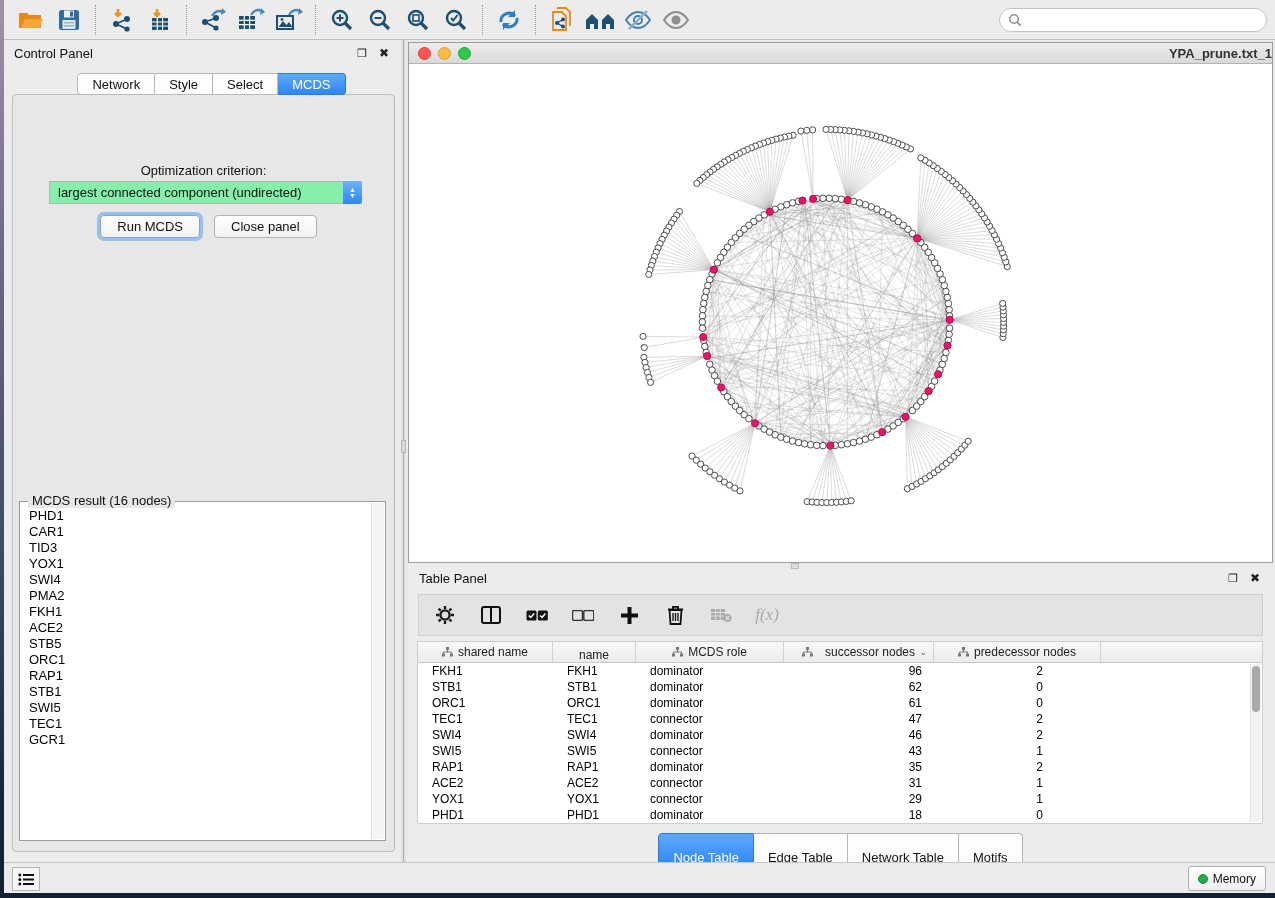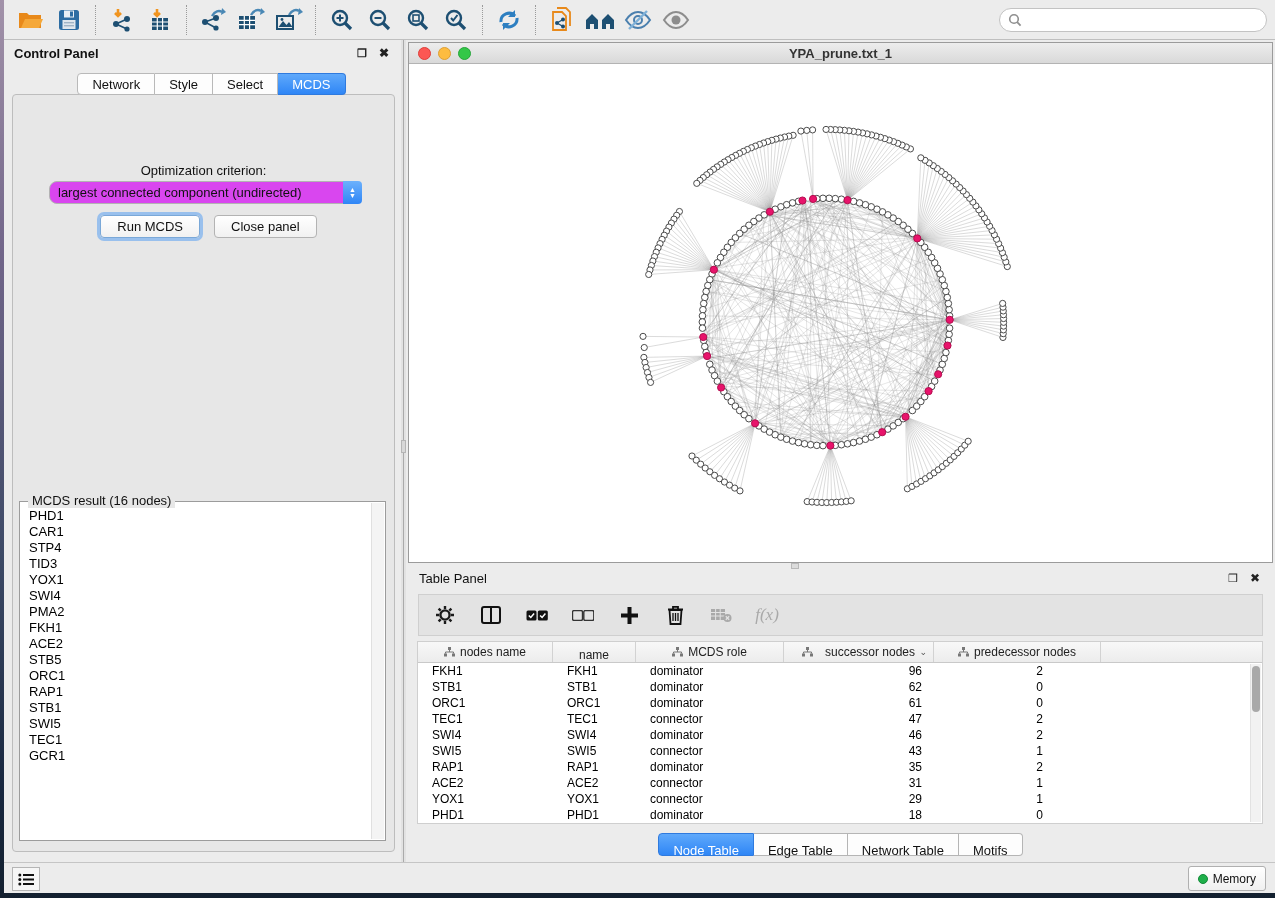--- a/index.html
+++ b/index.html
@@ -16,36 +16,36 @@
   .tb-sep { width:1px; height:30px; border-left:1px dotted #9a9a9a; margin:0 7px; }
   .searchbox { margin-left:auto; width:268px; height:24px; background:#fff; border:1px solid #c3c3c3;
     border-radius:12px; display:flex; align-items:center; padding:0 8px; }
   .searchbox input { border:none; outline:none; flex:1; font-size:12px; background:transparent; }
 
   
   .content { position:absolute; left:0; top:40px; right:0; bottom:31px; }
 
   
   .control-panel { position:absolute; left:0; top:0; width:397px; bottom:0; background:#ececec; }
-  .cp-header { position:absolute; left:0; top:0; right:0; height:26px; display:flex; align-items:center; padding:0 10px;font-weight:bold; }
+  .cp-header { position:absolute; left:0; top:0; right:0; height:26px; display:flex; align-items:center; padding:0 10px; }
   .cp-title { font-size:13px; color:#111; }
   .win-icons { margin-left:auto; display:flex; gap:8px; align-items:center; }
   .wi { font-size:12px; color:#222; width:14px; text-align:center; cursor:default; line-height:12px; }
   .wi.float { font-size:11px; }
   .cp-body { position:absolute; left:8px; right:6px; top:54px; bottom:10px; background:#e7e7e7;
     border:1px solid #bdbdbd; border-radius:4px; }
   .cp-tabs { position:absolute; left:0; right:0; top:33px; height:22px; display:flex; justify-content:center; z-index:3; }
   .cp-tab { background:#fdfdfd; border:1px solid #b9b9b9; border-left:none; font-size:13px; color:#111;
     padding:3px 14px 3px; line-height:15px; }
   .cp-tab:first-child { border-left:1px solid #b9b9b9; border-radius:4px 0 0 4px;margin-left:18px; }
   .cp-tab:last-child { border-radius:0 4px 4px 0; }
   .cp-tab.active { background:linear-gradient(#5fa9fb,#2f86f6); color:#fff; border-color:#2f7ade; }
   .opt-label { position:absolute; top:68px; left:0; right:0; text-align:center; font-size:13px; color:#111; }
-  .dropdown { position:absolute; top:86px; left:36px; width:313px; height:23px; background:#d946ef;
-    border:1px solid #b3b3b3; border-radius:8px; display:flex; align-items:center; }
+  .dropdown { position:absolute; top:86px; left:36px; width:313px; height:23px; background:#86efac;
+    border:1px solid #b3b3b3; border-radius:0; display:flex; align-items:center; }
   .dropdown .dd-text { flex:1; font-size:13px; padding:0 8px; color:#111; white-space:nowrap; overflow:hidden; }
   .dd-stepper { width:19px; height:23px; margin-right:-1px; border-radius:0 4px 4px 0;
     background:linear-gradient(#6cb1fc,#2f86f6); display:flex; flex-direction:column; align-items:center;
     justify-content:center; color:#fff; font-size:7px; line-height:6px; }
   .btn-row { position:absolute; top:120px; left:0; right:0; display:flex; justify-content:center; gap:14px; }
   .mac-btn { background:linear-gradient(#ffffff,#f1f1f1); border:1px solid #b3b3b3; border-radius:4px;
     font-size:13px; color:#111; padding:3px 16px; line-height:15px; }
   .mac-btn.focused { box-shadow:0 0 0 3px rgba(110,170,240,.65); border-color:#7aa8d8;margin-left:10px; }
 
   .mcds-fieldset { position:absolute; left:6px; right:8px; top:406px; bottom:10px;
@@ -70,21 +70,21 @@
   .net-window { position:absolute; left:2px; top:2px; right:2px; height:521px; border:1px solid #9b9b9b;
     background:#fff; }
   .net-titlebar { position:absolute; left:0; top:0; right:0; height:21px;
     background:linear-gradient(#ededed,#d9d9d9); border-bottom:1px solid #b3b3b3;
     display:flex; align-items:center; }
   .lights { display:flex; gap:7px; margin-left:9px; }
   .light { width:13px; height:13px; border-radius:50%; }
   .light.red { background:#fc5753; border:1px solid #df3e39; }
   .light.yellow { background:#fdbc40; border:1px solid #de9f34; }
   .light.green { background:#33c748; border:1px solid #27a53a; }
-  .net-title { position:absolute; left:0; right:0; text-align:center; font-size:13px; font-weight:bold; color:#333; }
+  .net-title { position:absolute; left:0; right:0; text-align:right; font-size:13px; font-weight:bold; color:#333; }
   .net-canvas { position:absolute; left:0; top:21px; width:100%; height:498px; }
 
   
   .table-panel { position:absolute; left:0; right:0; top:525px; bottom:0; background:#ececec; }
   .tp-header { position:absolute; left:0; top:0; right:0; height:26px; display:flex; align-items:center; padding:0 13px; }
   .tp-title { font-size:13px; color:#111; }
   .tp-toolbar { position:absolute; left:12px; right:12px; top:29px; height:42px; background:#e3e3e3;
     border:1px solid #cfcfcf; display:flex; align-items:center; padding:0 14px; gap:22px; }
   .tp-tool { display:flex; align-items:center; justify-content:center; width:24px; height:24px; }
   .fx { font-family:"Liberation Serif", serif; font-style:italic; font-size:17px; color:#a9a9a9; }
@@ -101,21 +101,21 @@
   .td { font-size:12px; color:#000; overflow:hidden; white-space:nowrap; }
   .td.left { padding-left:14px; }
   .td.num-r12 { text-align:right; padding-right:12px; }
   .td.num-r58 { text-align:right; padding-right:58px; }
   .tp-vscroll { position:absolute; right:1px; top:22px; bottom:1px; width:11px; background:#f2f2f2;
     border-left:1px solid #e2e2e2; }
   .tp-vthumb { position:absolute; left:1px; top:2px; width:8px; height:46px; background:#a9a9a9; border-radius:4px; }
 
   .tp-tabs { position:absolute; left:0; right:0; top:268px; height:23px; display:flex; justify-content:center; }
   .tp-tab { background:#fdfdfd; border:1px solid #b5b5b5; border-left:none; font-size:13px; color:#111;
-    padding:9px 14px; line-height:15px; }
+    padding:16px 14px; line-height:15px; }
   .tp-tab:first-child { border-left:1px solid #b5b5b5; border-radius:4px 0 0 4px; }
   .tp-tab:last-child { border-radius:0 4px 4px 0; }
   .tp-tab.active { background:linear-gradient(#5fa9fb,#2f86f6); color:#fff; border-color:#2f7ade; }
 
   
   .statusbar { position:absolute; left:0; right:0; bottom:0; height:31px; background:#ececec;
     border-top:1px solid #c5c5c5; }
   .sb-listbtn { position:absolute; left:8px; top:4px; width:28px; height:24px; background:#f6f6f6;
     border:1px solid #b5b5b5; display:flex; align-items:center; justify-content:center; }
   .memory-btn { position:absolute; right:9px; top:3px; height:25px; background:linear-gradient(#fff,#f0f0f0);
@@ -294,21 +294,20 @@
         </div>
         <div class="btn-row">
           <button class="mac-btn focused">Run MCDS</button>
           <button class="mac-btn">Close panel</button>
         </div>
         <div class="mcds-fieldset">
           <span class="mcds-legend">MCDS result (16 nodes)</span>
           <div class="mcds-list" id="mcds-list">
               <div class="mcds-item">PHD1</div>
               <div class="mcds-item">CAR1</div>
-              <div class="mcds-item">STP4</div>
               <div class="mcds-item">TID3</div>
               <div class="mcds-item">YOX1</div>
               <div class="mcds-item">SWI4</div>
               <div class="mcds-item">PMA2</div>
               <div class="mcds-item">FKH1</div>
               <div class="mcds-item">ACE2</div>
               <div class="mcds-item">STB5</div>
               <div class="mcds-item">ORC1</div>
               <div class="mcds-item">RAP1</div>
               <div class="mcds-item">STB1</div>
@@ -1150,21 +1149,21 @@
 
         <div class="tp-table">
           <div class="col-header" id="col-header">
               <div class="col" style="width: 135px;">
                 <svg width="11" height="10" viewBox="0 0 11 10">
                   <rect x="4" y="0" width="3" height="3" fill="#777"></rect>
                   <rect x="0" y="6.5" width="3" height="3" fill="#777"></rect>
                   <rect x="8" y="6.5" width="3" height="3" fill="#777"></rect>
                   <path d="M5.5 3v2M1.5 6.5V5h8v1.5" stroke="#777" fill="none"></path>
                 </svg>
-                <span>nodes name</span>
+                <span>shared name</span>
               </div>
               <div class="col" style="width: 83px; align-items: flex-end;">
                 <span>name</span>
               </div>
               <div class="col" style="width: 148px;">
                 <svg width="11" height="10" viewBox="0 0 11 10">
                   <rect x="4" y="0" width="3" height="3" fill="#777"></rect>
                   <rect x="0" y="6.5" width="3" height="3" fill="#777"></rect>
                   <rect x="8" y="6.5" width="3" height="3" fill="#777"></rect>
                   <path d="M5.5 3v2M1.5 6.5V5h8v1.5" stroke="#777" fill="none"></path>

